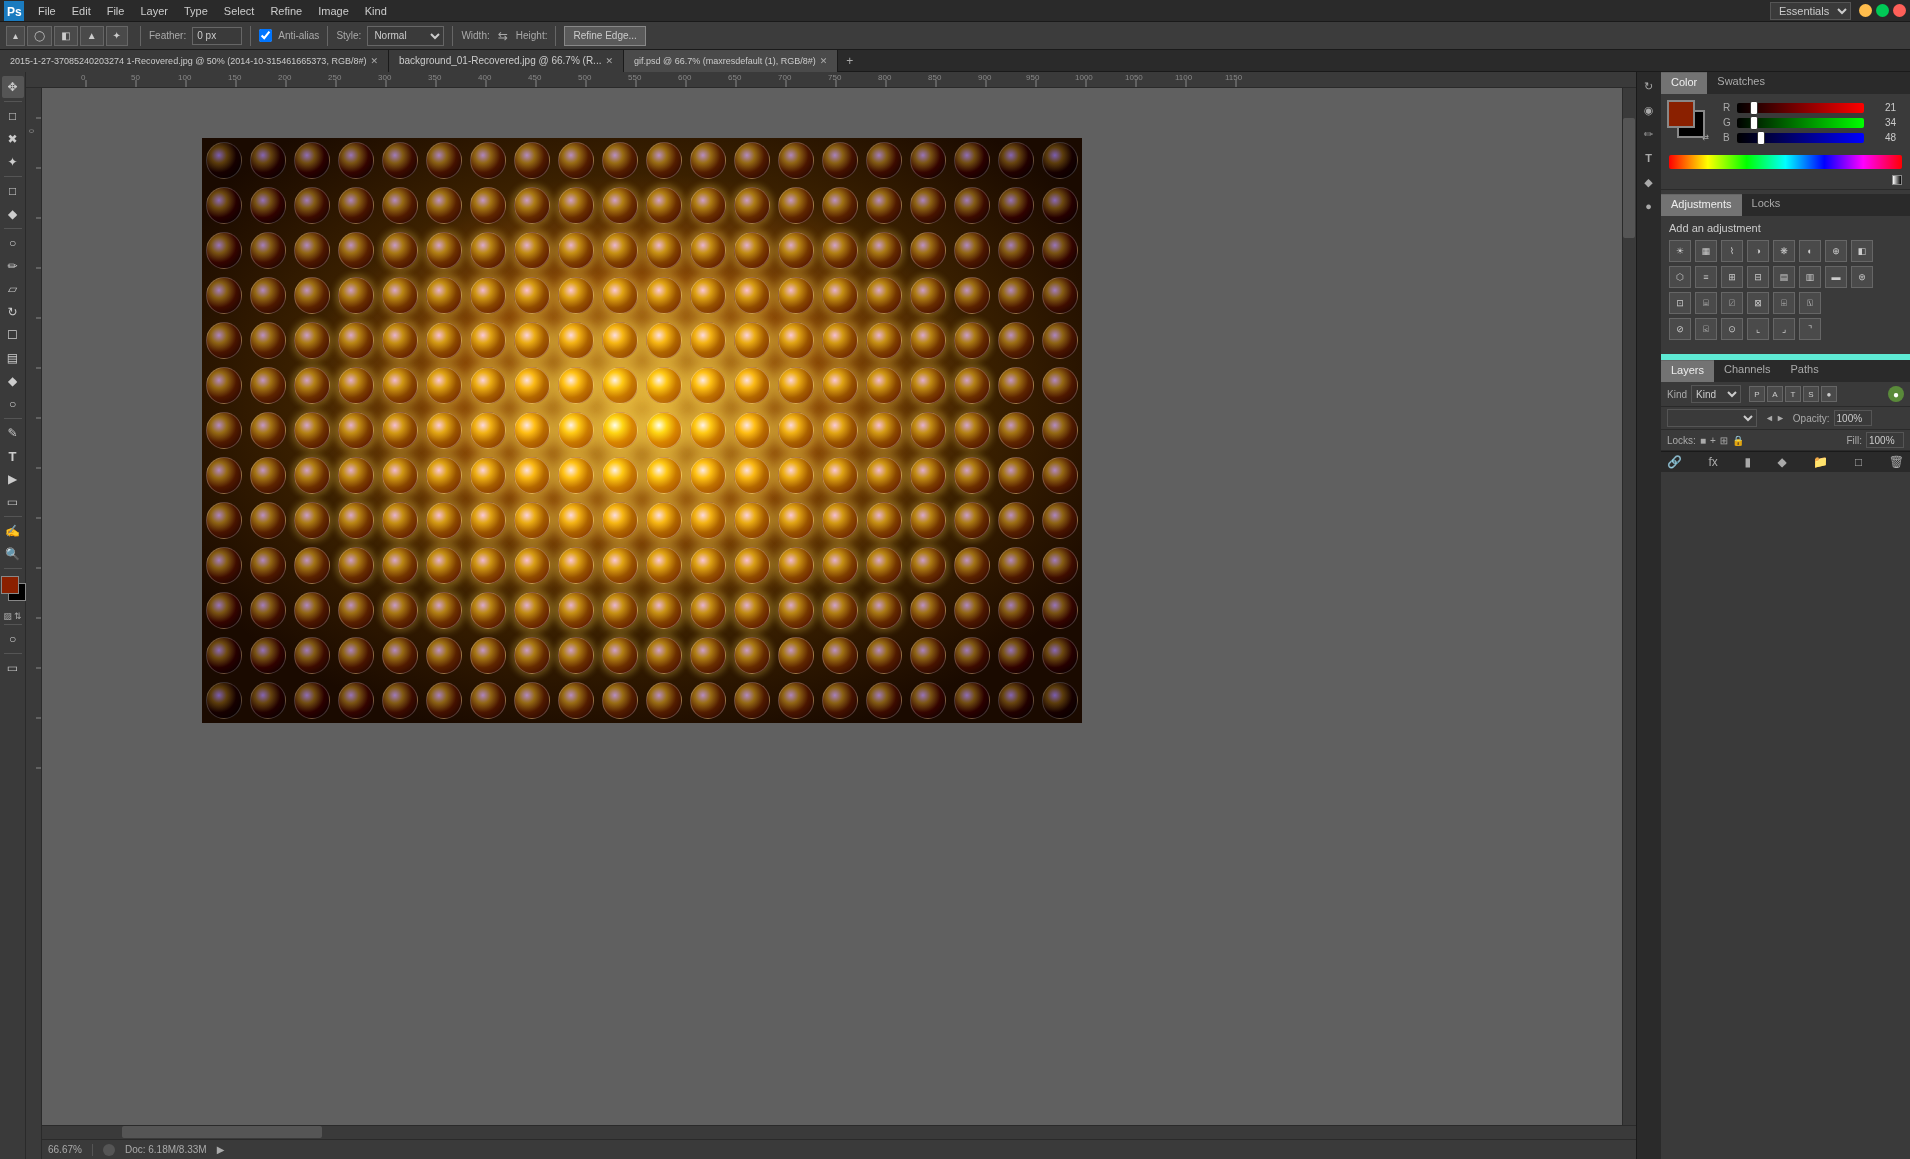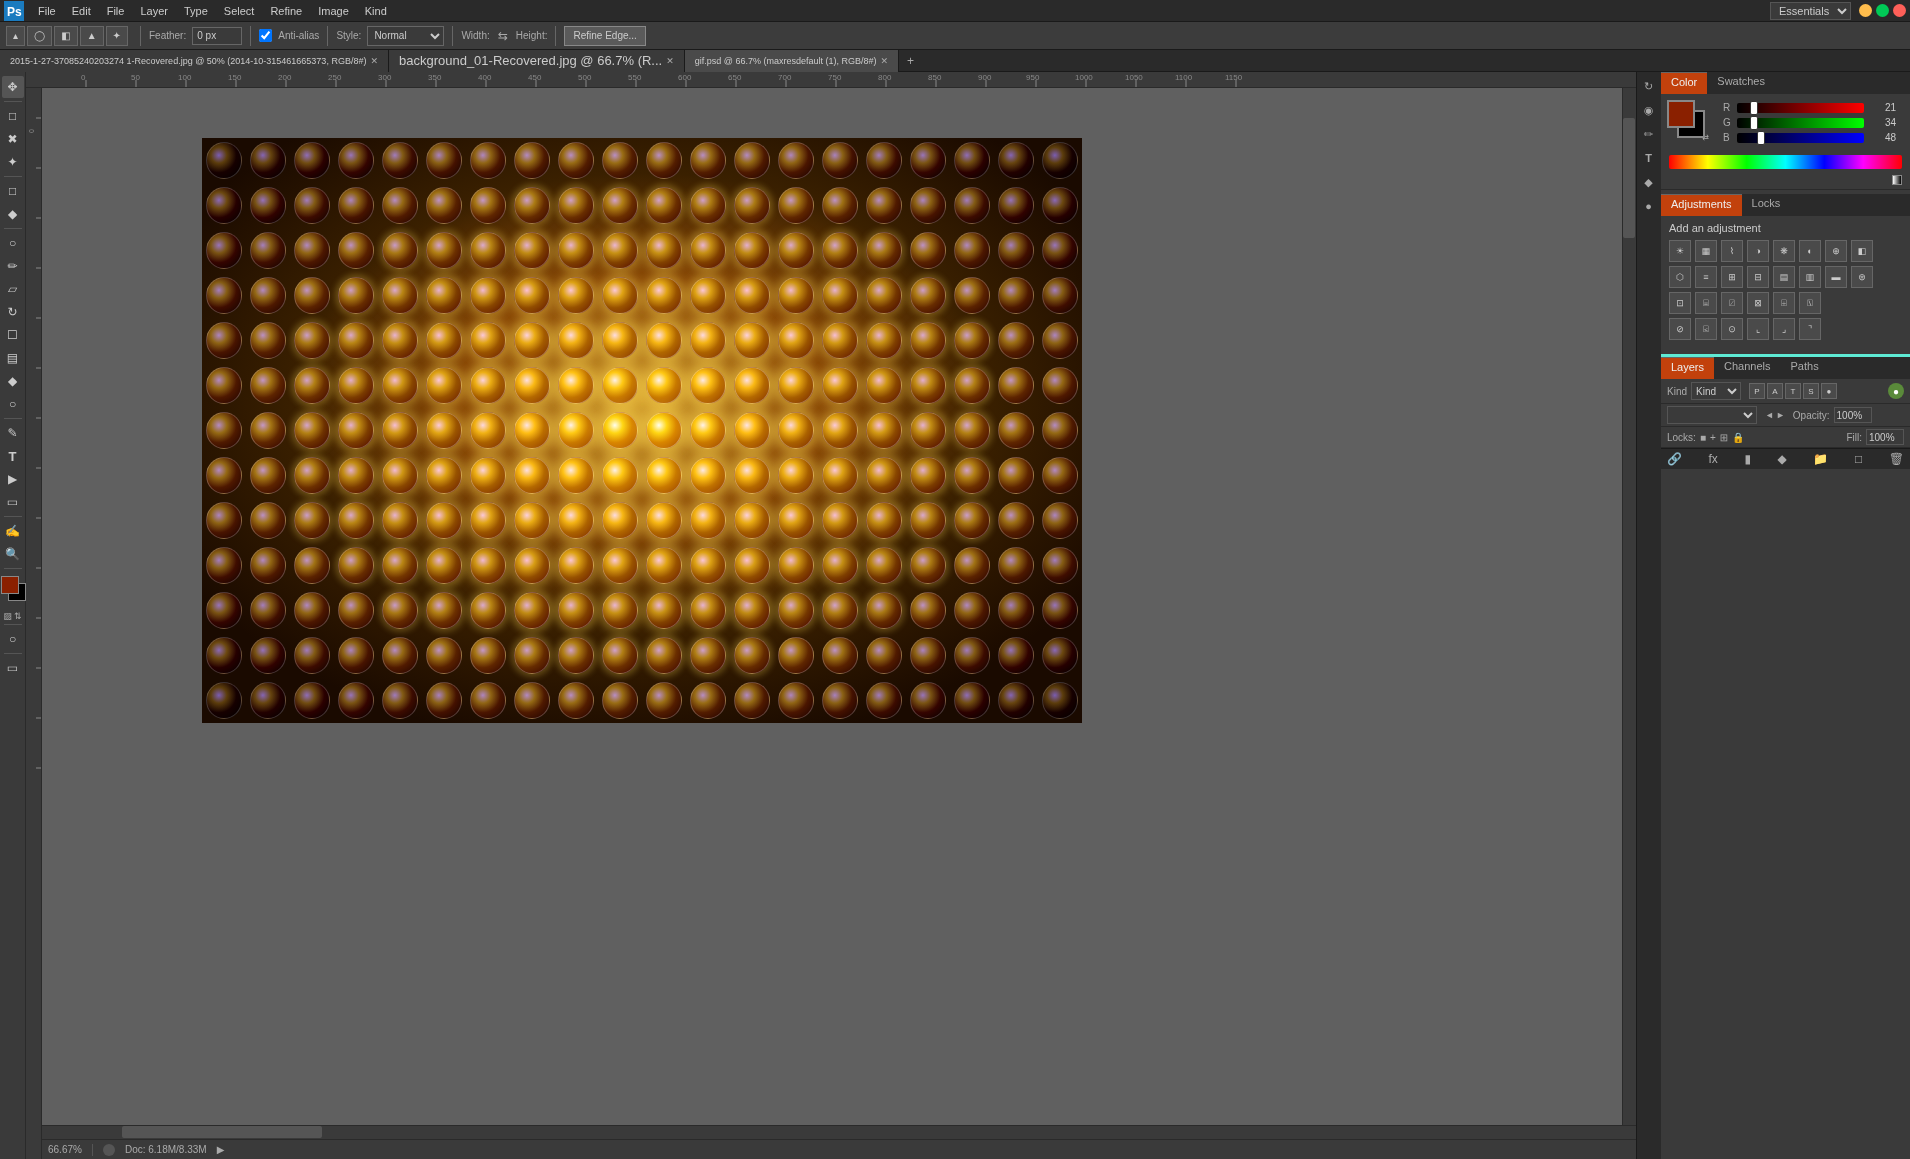--- a/index.html
+++ b/index.html
@@ -70,37 +70,37 @@
     }
 
     
     #color-panel {
       background: #3a3a3a; border-bottom: 1px solid #2a2a2a;
     }
     #color-panel-tabs {
       display: flex; background: #2a2a2a; height: 22px;
     }
     .panel-tab { padding: 3px 10px; font-size: 11px; color: #aaa; cursor: pointer; }
-    .panel-tab.active { background: #c2410c; color: #eee; border-top: 1px solid #666; }
+    .panel-tab.active { background: #737373; color: #eee; border-top: 1px solid #666; }
 
     .color-slider-row { display: flex; align-items: center; padding: 2px 8px; gap: 4px; }
     .color-channel-label { width: 10px; font-size: 10px; color: #aaa; }
     .color-slider-track {
       flex: 1; height: 10px; border-radius: 2px; position: relative; cursor: pointer;
     }
     .r-track { background: linear-gradient(to right, #000, #ff0000); }
     .g-track { background: linear-gradient(to right, #000, #00ff00); }
     .b-track { background: linear-gradient(to right, #000, #0000ff); }
     .color-slider-thumb { position: absolute; width: 8px; height: 14px; background: #fff; border: 1px solid #333; border-radius: 2px; top: -2px; cursor: pointer; }
     .color-value { width: 28px; font-size: 10px; color: #ccc; text-align: right; }
     .color-spectrum { height: 14px; margin: 4px 8px; border-radius: 2px; background: linear-gradient(to right, #ff0000, #ffff00, #00ff00, #00ffff, #0000ff, #ff00ff, #ff0000); cursor: pointer; }
 
     
     #adjustments-panel {
-      border-bottom: 3px solid #5eead4; padding: 4px 0;
+      border-bottom: 6px solid #5eead4; padding: 4px 0;
     }
     #adj-panel-tabs { display: flex; background: #2a2a2a; height: 22px; }
     .adj-panel-content { padding: 6px 8px; }
     .adj-title { font-size: 11px; color: #ccc; margin-bottom: 6px; }
     .adj-icons-row { display: flex; gap: 4px; flex-wrap: wrap; margin-bottom: 4px; }
     .adj-icon-btn { width: 22px; height: 22px; background: #4a4a4a; border: 1px solid #666; display: flex; align-items: center; justify-content: center; cursor: pointer; font-size: 9px; color: #ccc; }
 
     
     #layers-panel { flex: 1; display: flex; flex-direction: column; overflow: hidden; }
     #layers-panel-tabs { display: flex; background: #2a2a2a; height: 22px; }
@@ -187,21 +187,21 @@
   <div class="options-sep"></div>
   <button class="refine-btn">Refine Edge...</button>
 </div>
 
 <div id="tab-bar">
   <div class="tab">
     <span style="font-size:9px;">2015-1-27-37085240203274 1-Recovered.jpg @ 50% (2014-10-315461665373, RGB/8#)</span>
     <span class="tab-close">✕</span>
   </div>
   <div class="tab">
-    <span style="font-size:13px;">background_01-Recovered.jpg @ 66.7% (R...</span>
+    <span style="font-size:10px;">background_01-Recovered.jpg @ 66.7% (R...</span>
     <span class="tab-close">✕</span>
   </div>
   <div class="tab active">
     <span style="font-size:9px;">gif.psd @ 66.7% (maxresdefault (1), RGB/8#)</span>
     <span class="tab-close">✕</span>
   </div>
   <button style="background:none;border:none;color:#aaa;cursor:pointer;padding:0 8px;font-size:12px;">+</button>
 </div>
 
 <div id="main">

